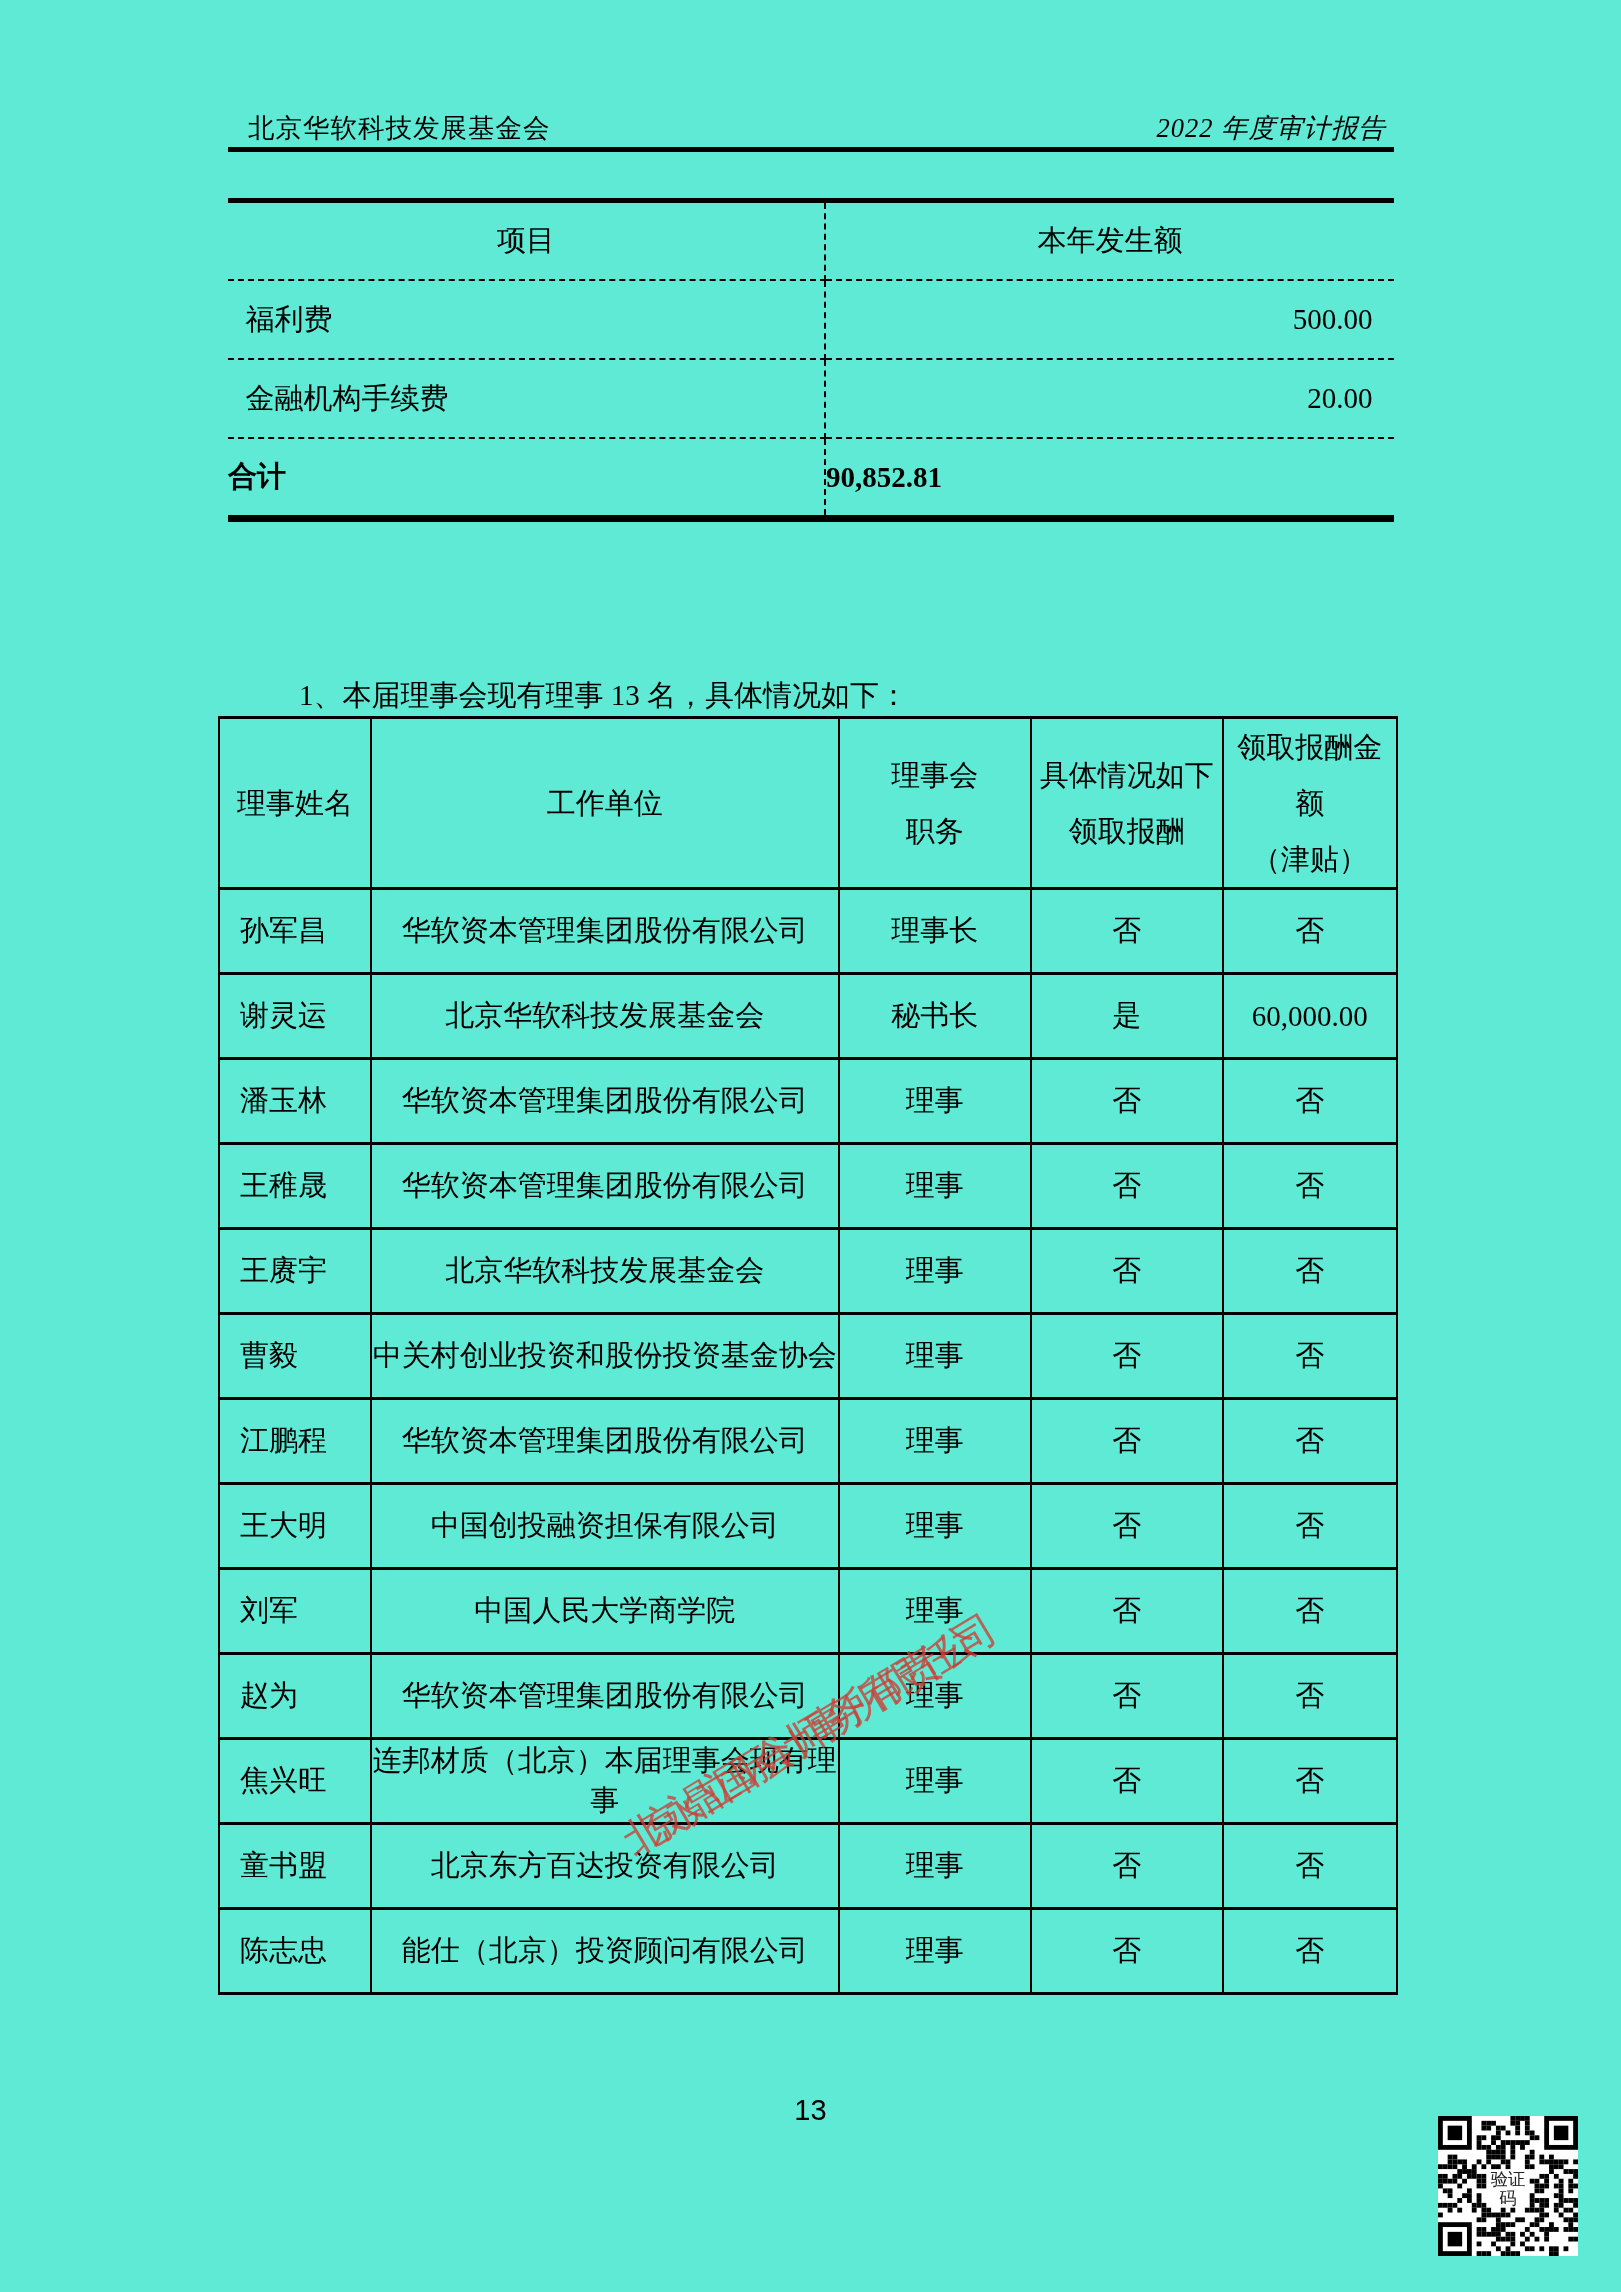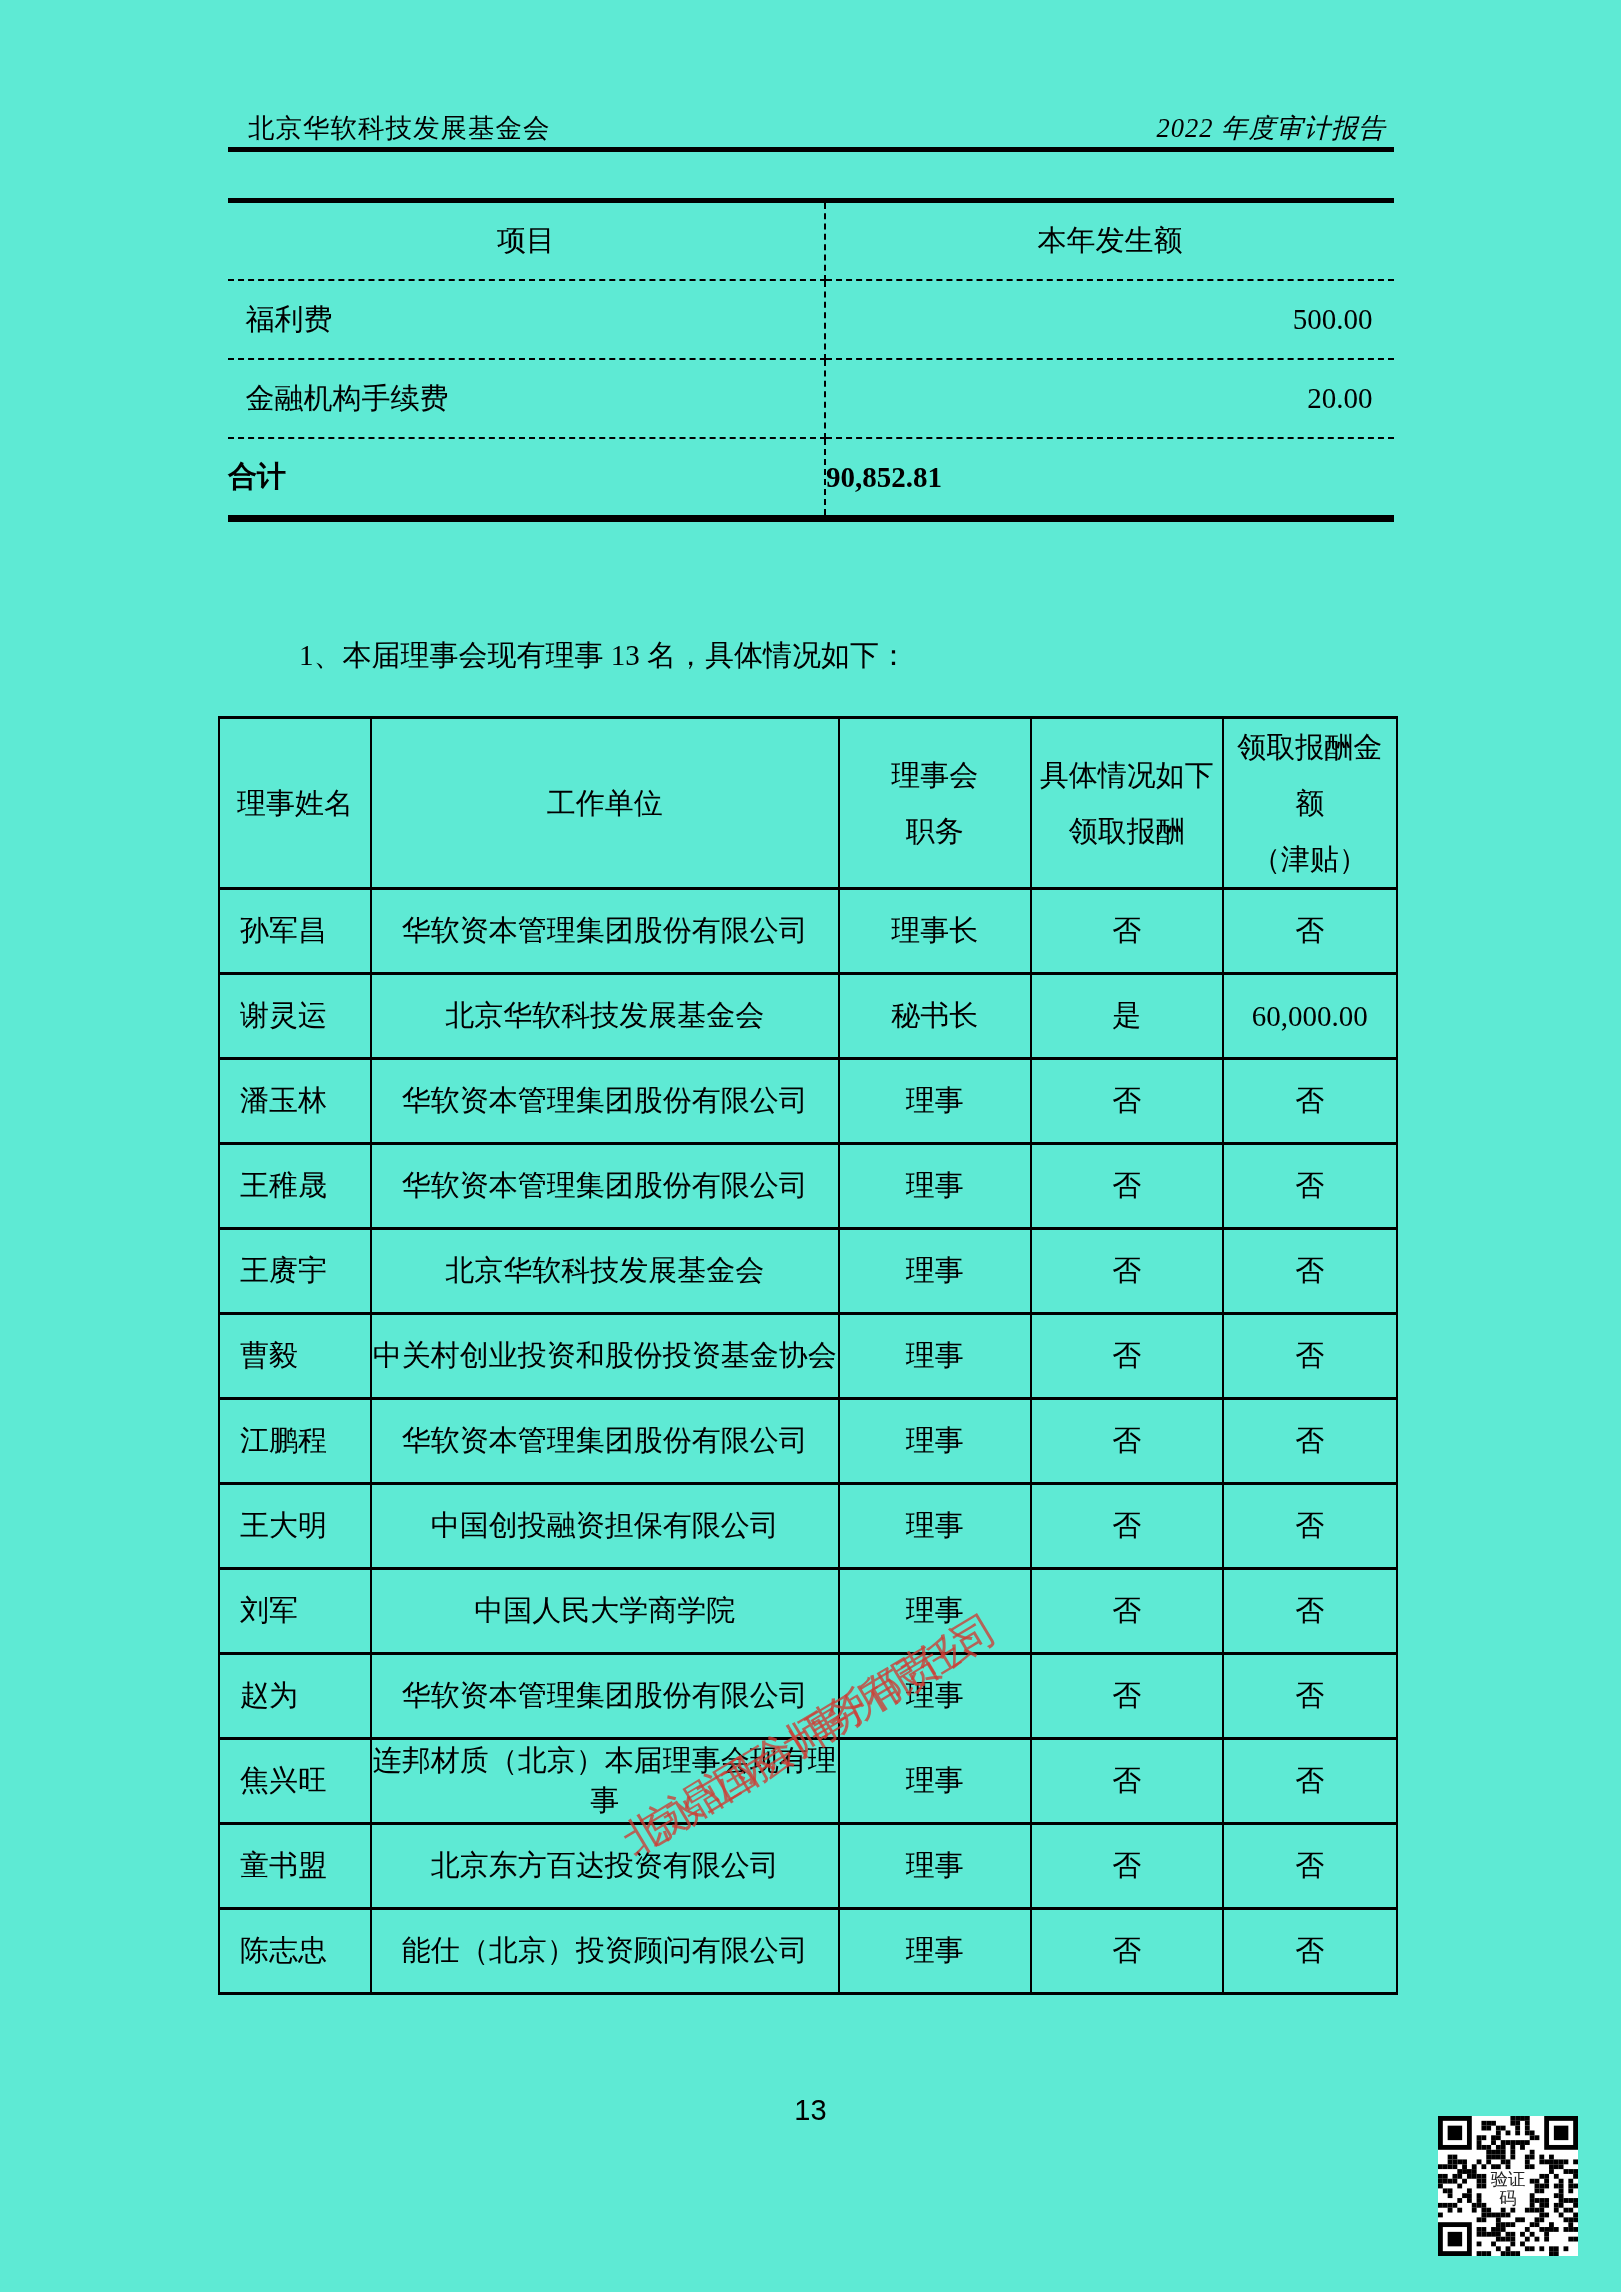--- a/index.html
+++ b/index.html
@@ -31,21 +31,21 @@
   .t1 .drow td{height:77px;}
   .t1 .drow td.v{text-align:left;padding-left:17.6px;}
   .t1 .drow td.amt{text-align:right;padding-right:21.6px;}
   .t1 .trow td{height:76px;font-weight:bold;}
   .t1 .trow td.v{text-align:left;}
   .t1 .trow td.amt{text-align:left;padding-right:21.6px;font-family:Liberation Serif, serif;}
 
   
   .sec-heading{position:absolute;left:243px;top:571px;width:1166px;
     font-size:32px;font-weight:bold;letter-spacing:1px;}
-  .sec-intro{position:absolute;left:299px;top:636px;width:1098px;font-size:29px;}
+  .sec-intro{position:absolute;left:299px;top:676px;width:1098px;font-size:29px;}
 
   
   .t2{
     position:absolute;left:218px;top:716px;width:1180px;
     border-collapse:collapse;table-layout:fixed;
     font-size:29px;
   }
   .t2 col.c1{width:12.9%;}
   .t2 col.c2{width:39.7%;}
   .t2 col.c3{width:16.3%;}

